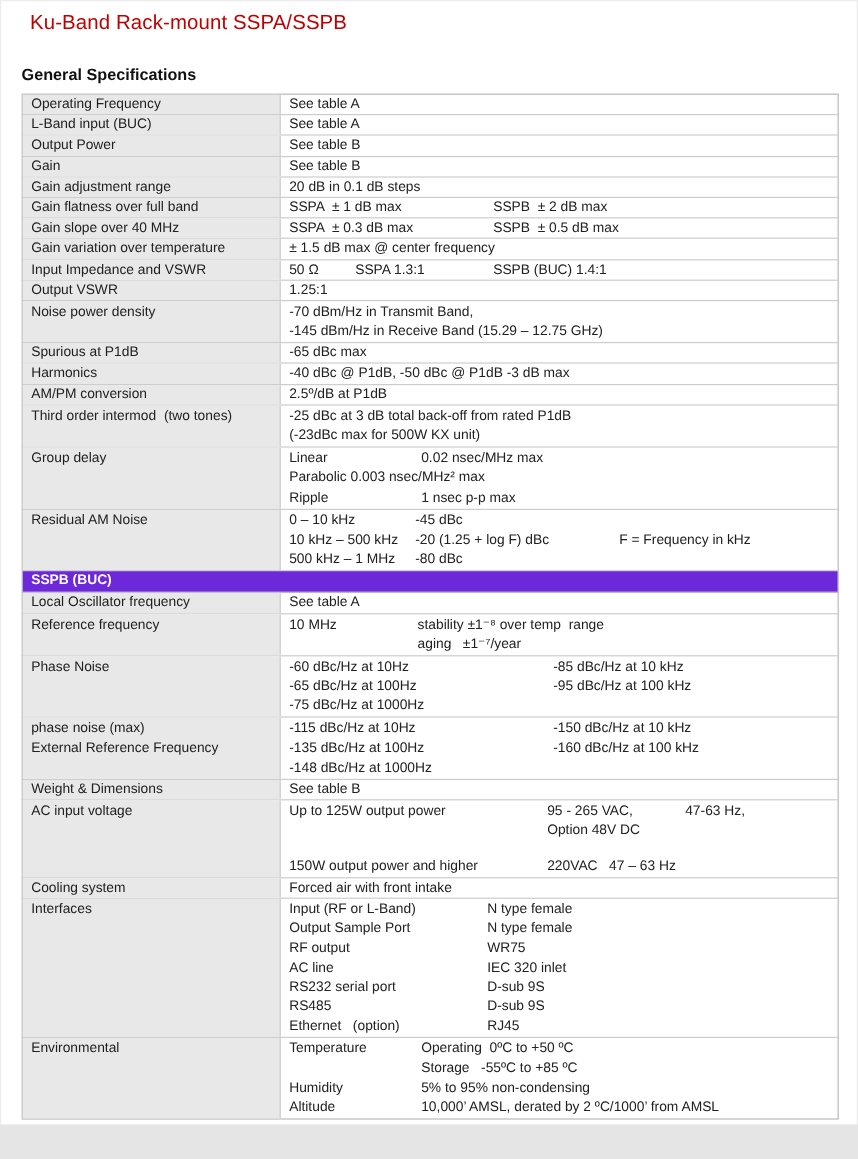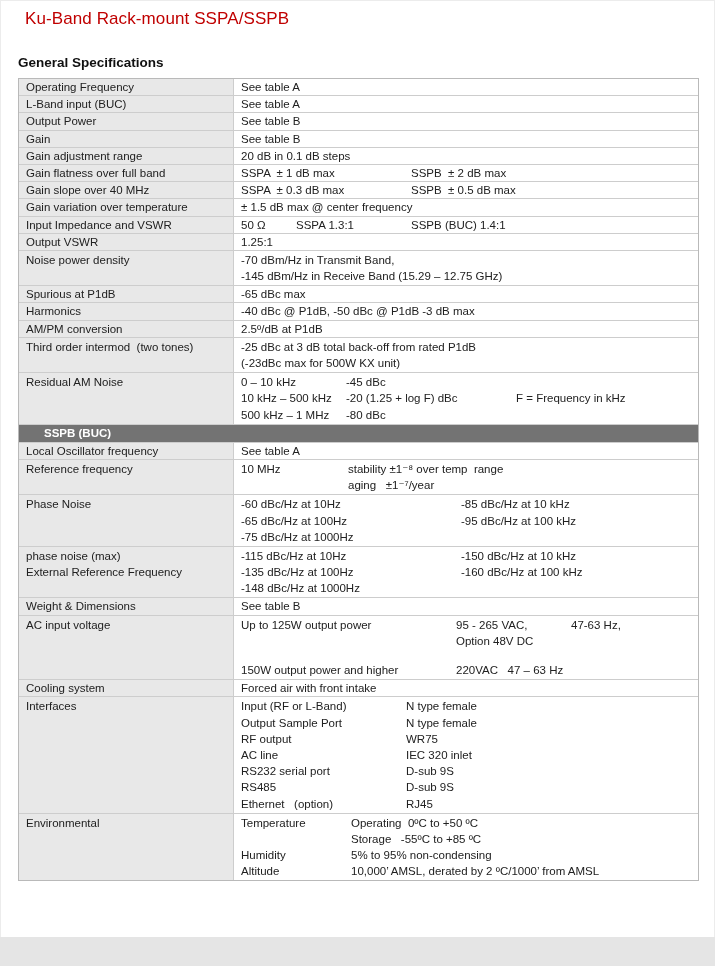--- a/index.html
+++ b/index.html
@@ -12,21 +12,21 @@
   .section-heading{position:absolute;left:18px;top:55px;font-size:13.5px;font-weight:bold;color:#101010}
   .spec-table{position:absolute;left:18px;top:78px;width:679px;border:1px solid #b9b9b9;background:#fff}
   .row{display:flex;border-bottom:1px solid #cdcdcd}
   .row:last-child{border-bottom:none}
   .lbl{width:207px;min-width:207px;padding-left:7px;background:#e8e8e8;border-right:1px solid #cdcdcd}
   .val{flex:1;padding-left:7px;position:relative;overflow:hidden}
   .line{position:relative;height:16.2px;line-height:16.2px;white-space:pre}
   .seg{position:absolute;top:0;left:0;white-space:pre}
   .row.multi .lbl,.row.multi .val{padding-top:1px;padding-bottom:1px}
   .gap3{margin-top:13px}
-  .banner{background:#737373;color:#ffffff;font-weight:bold;height:17px;line-height:17px;padding-left:25px;border-bottom:1px solid #cdcdcd}
+  .banner{background:#6d28d9;color:#ffffff;font-weight:bold;height:17px;line-height:17px;padding-left:7px;border-bottom:1px solid #cdcdcd}
   .footer-band{position:absolute;left:0;top:937px;width:715px;height:29px;background:#e5e5e5}
 </style>
 </head>
 <body>
 
 <div class="page-title">Ku-Band Rack-mount SSPA/SSPB</div>
 <div class="section-heading">General Specifications</div>
 
 <div class="spec-table">
 
@@ -170,20 +170,36 @@
   <div class="row multi">
     <div class="lbl">
         <div class="line"><span class="seg">Third order intermod  (two tones)</span></div>
       </div>
     <div class="val">
       <div class="line"><span class="seg">-25 dBc at 3 dB total back-off from rated P1dB</span></div>
       <div class="line"><span class="seg">(-23dBc max for 500W KX unit)</span></div>
     </div>
   </div>
 
+  <div class="row multi">
+    <div class="lbl">
+        <div class="line"><span class="seg">Group delay</span></div>
+      </div>
+    <div class="val">
+      <div class="line">
+        <span class="seg">Linear</span>
+        <span class="seg" style="left:110px">0.02 nsec/MHz max</span>
+      </div>
+      <div class="line"><span class="seg">Parabolic 0.003 nsec/MHz² max</span></div>
+      <div class="line">
+        <span class="seg">Ripple</span>
+        <span class="seg" style="left:110px">1 nsec p-p max</span>
+      </div>
+    </div>
+  </div>
 
   <div class="row multi">
     <div class="lbl">
         <div class="line"><span class="seg">Residual AM Noise</span></div>
       </div>
     <div class="val">
       <div class="line">
         <span class="seg">0 – 10 kHz</span>
         <span class="seg" style="left:105px">-45 dBc</span>
       </div>

